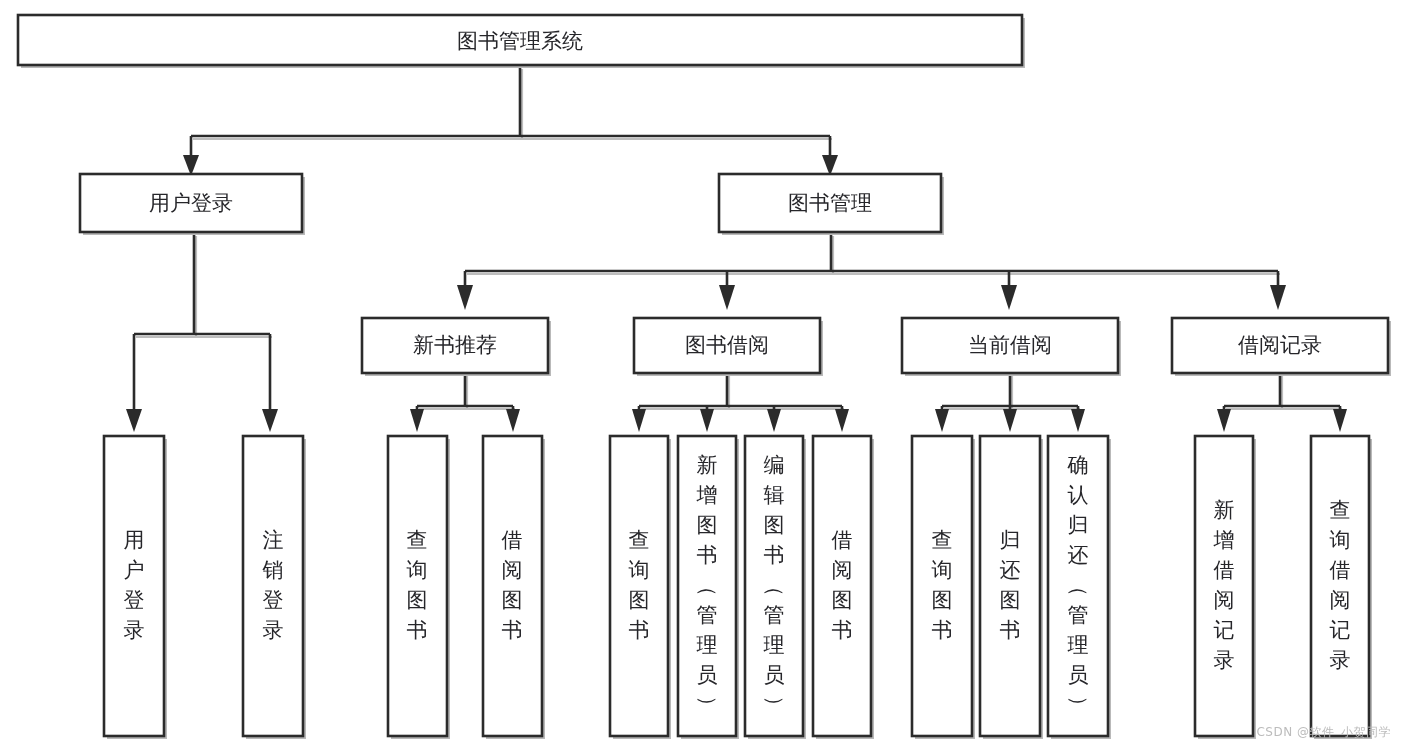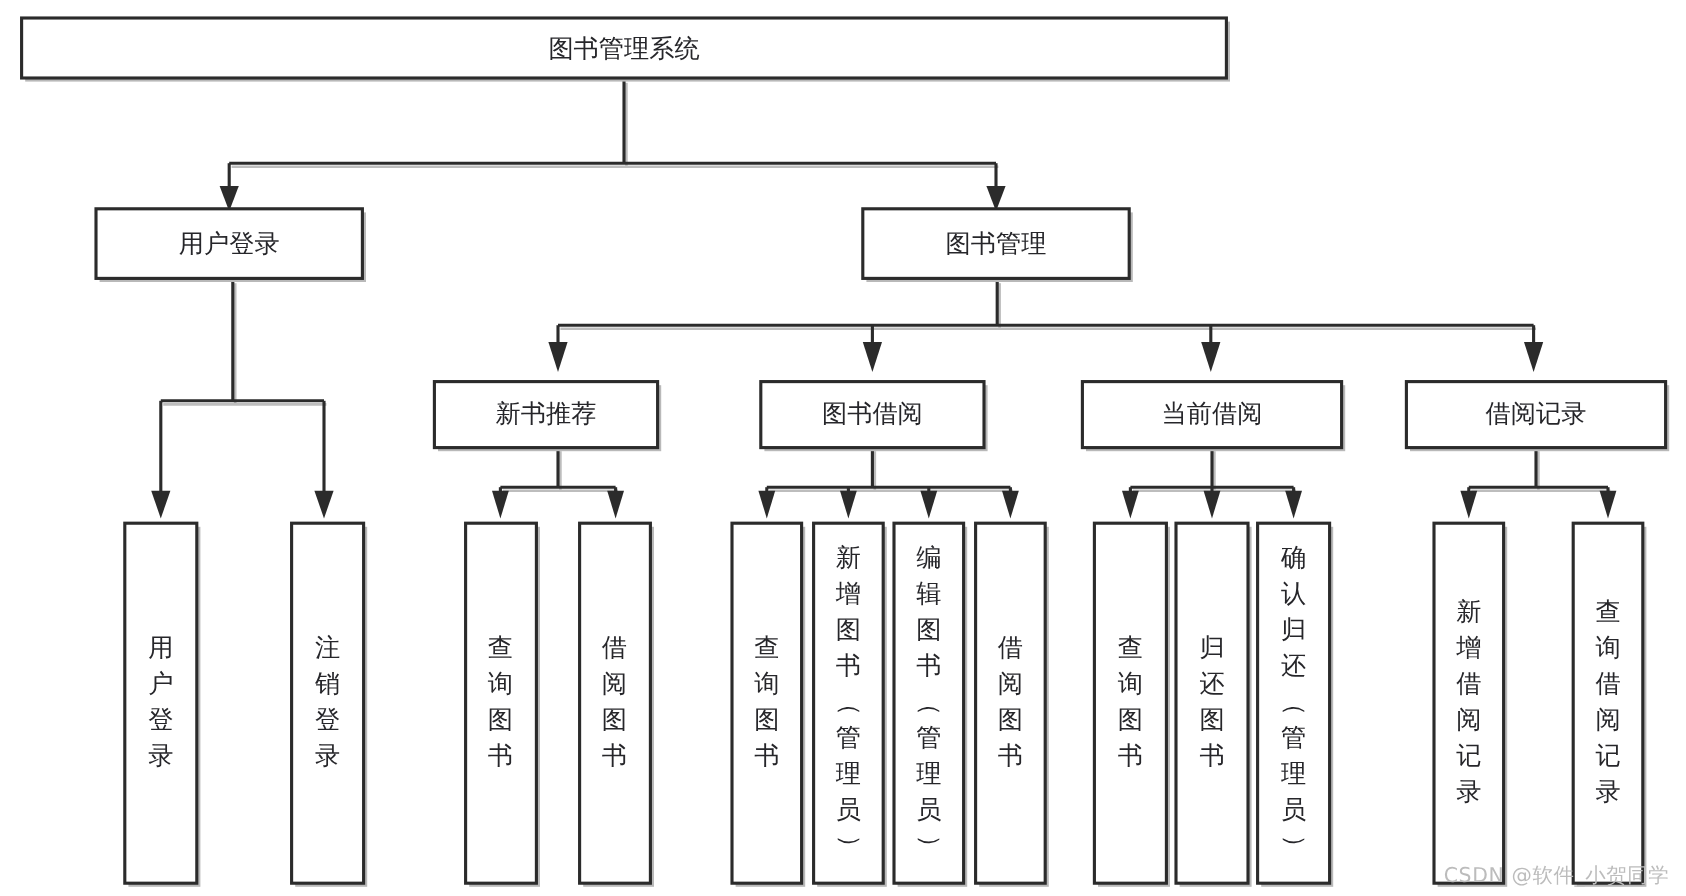--- a/index.html
+++ b/index.html
@@ -64,21 +64,21 @@
     font-family: "DejaVu Sans", "Liberation Sans", sans-serif;
     font-size: 21px;
     text-anchor: middle;
     dominant-baseline: middle;
   }
   .watermark {
     position: absolute;
     right: 14px;
     bottom: 6px;
     font-family: "DejaVu Sans", "Liberation Sans", sans-serif;
-    font-size: 17px;
+    font-size: 12px;
     color: #bcbcbc;
     letter-spacing: 0.5px;
     white-space: nowrap;
     user-select: none;
   }
 </style>
 </head>
 <body>
 
 <div id="diagram-root">

